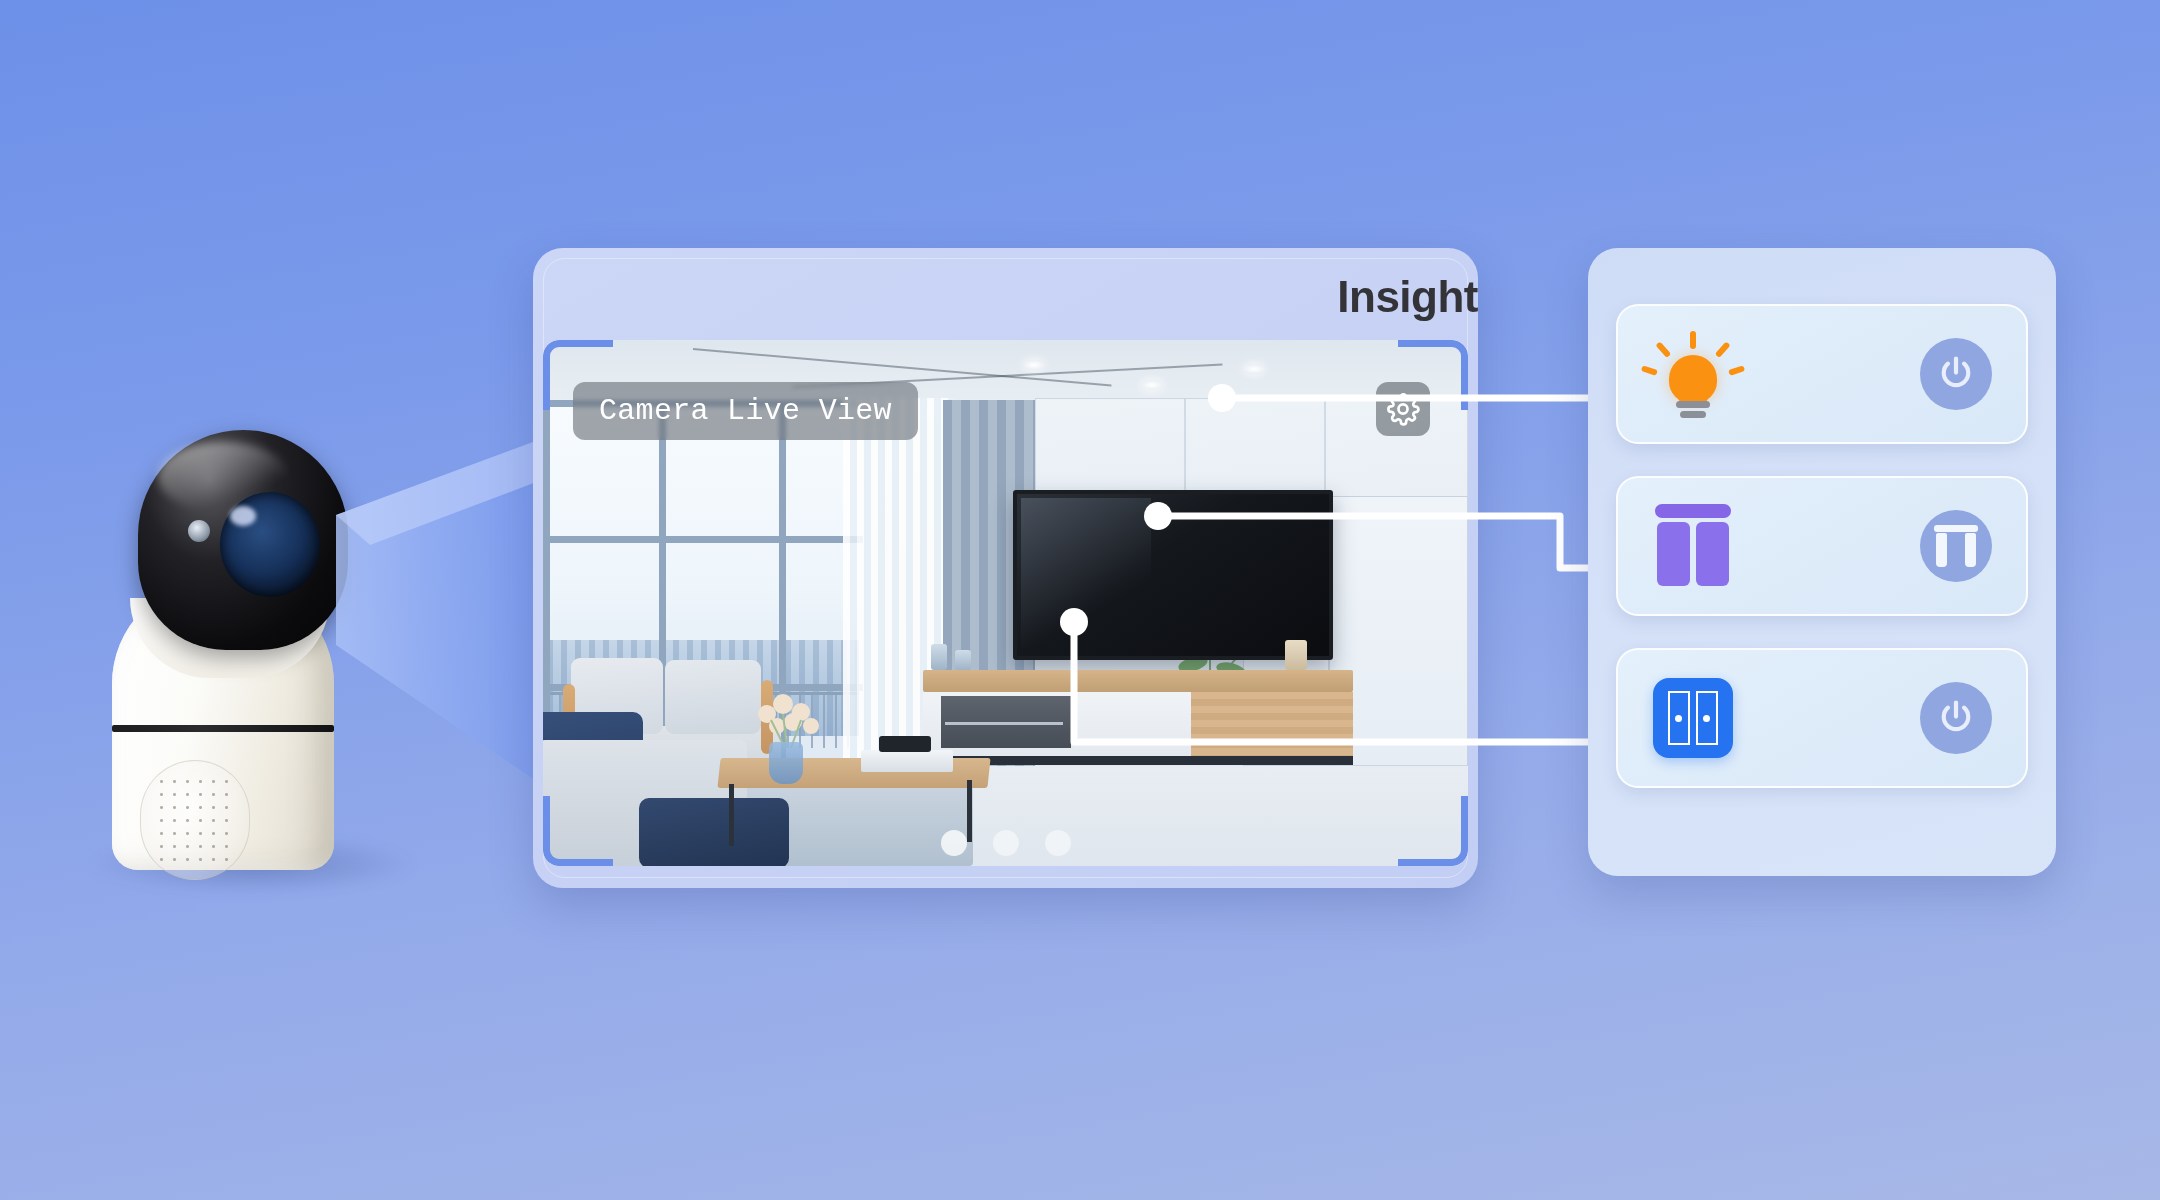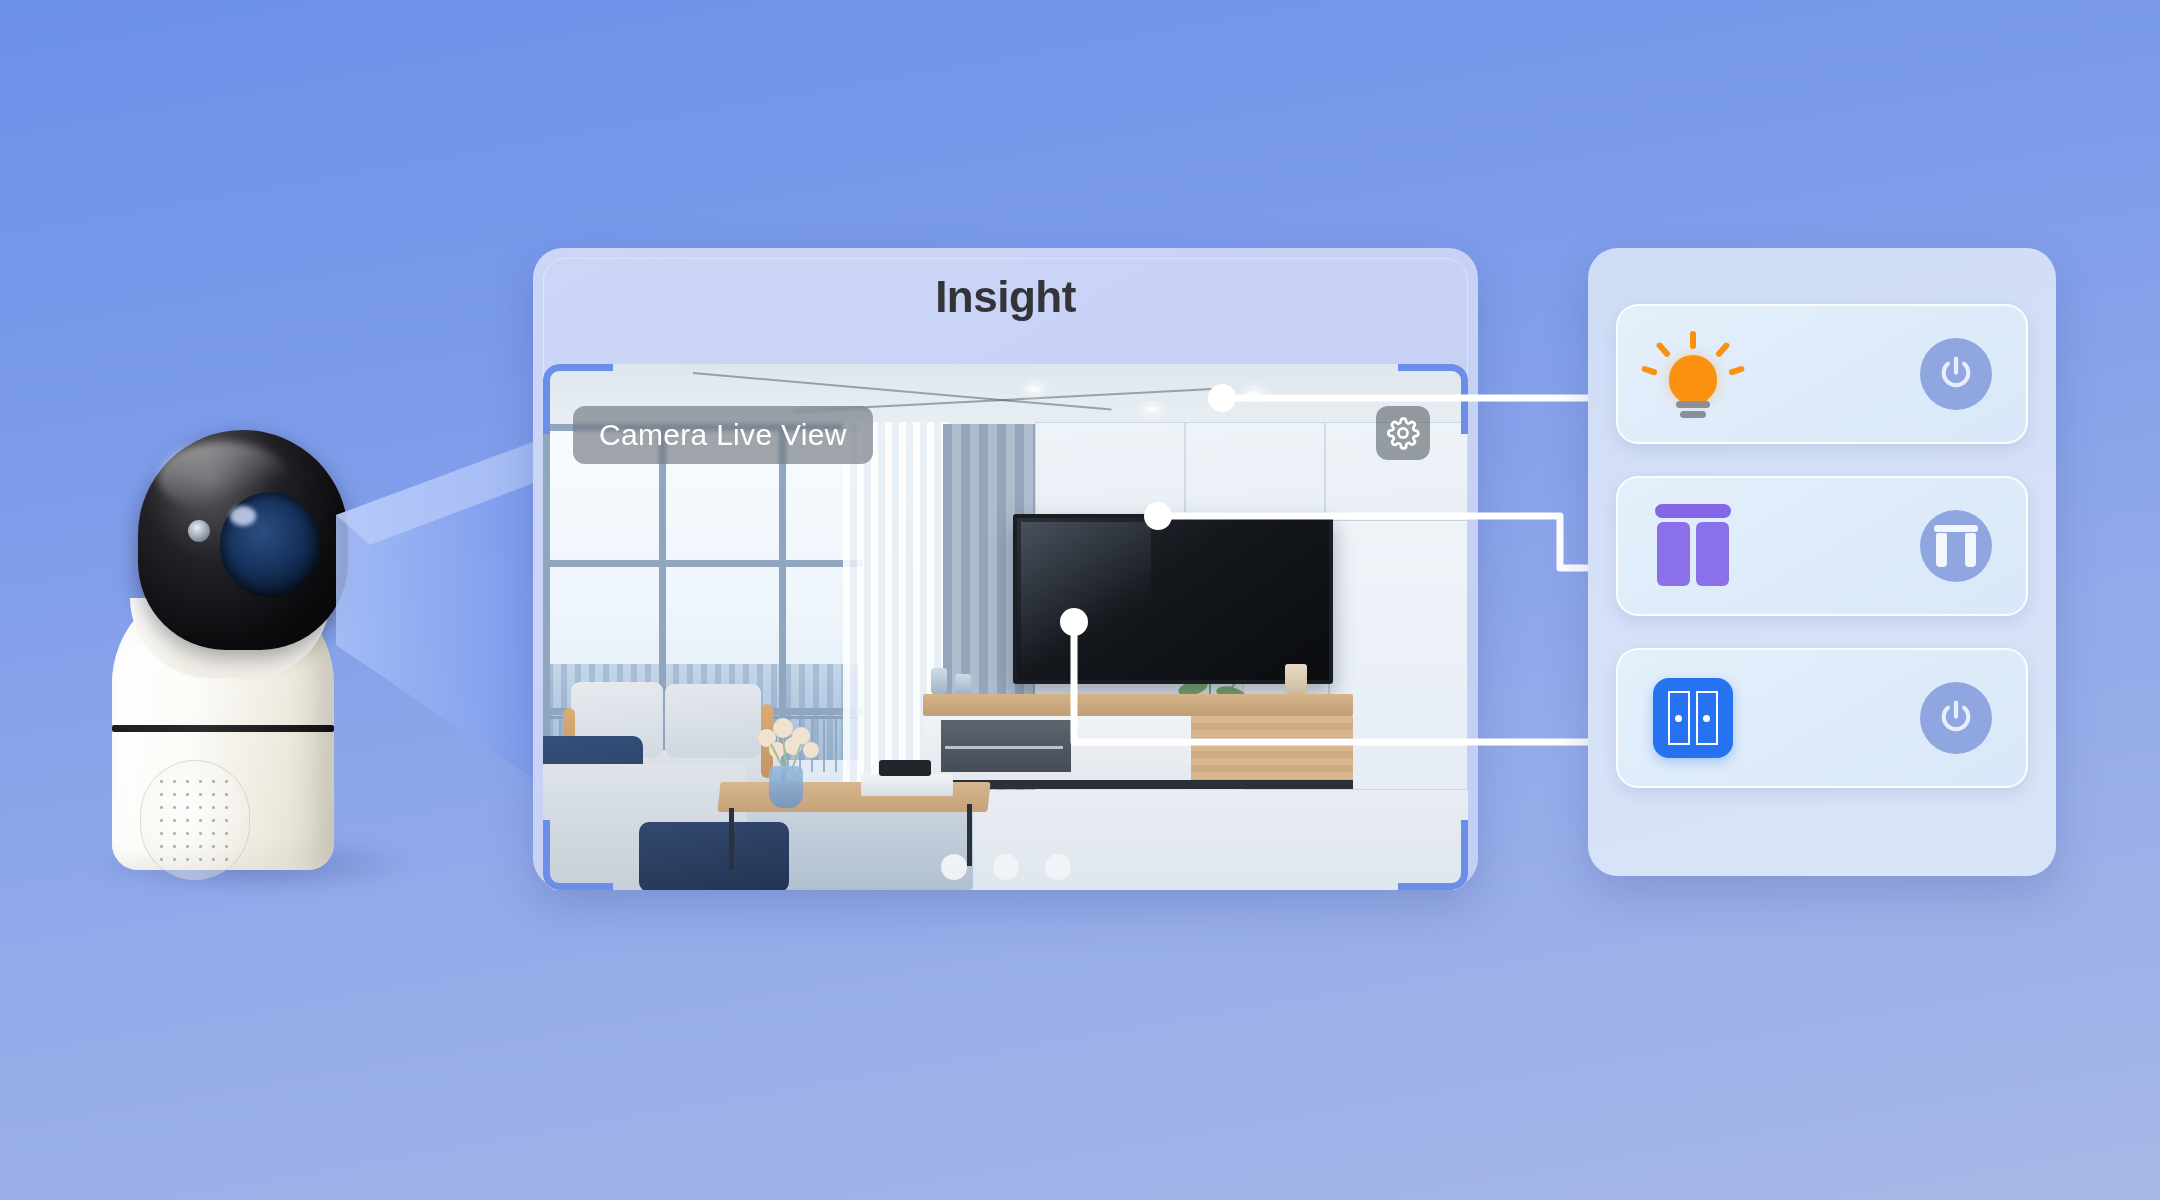--- a/index.html
+++ b/index.html
@@ -86,29 +86,30 @@
     border-radius:30px;
     background:linear-gradient(150deg,#ccd6f6 0%, #c7d2f5 45%, #c2cef4 100%);
     box-shadow:0 18px 44px rgba(40,60,130,.22);
   }
   #insight-panel:before{
     content:""; position:absolute; inset:10px; border-radius:22px;
     border:1px solid rgba(255,255,255,.38);
   }
   #panel-title{
     position:absolute; left:0; top:24px; width:100%;
-    text-align:center; font-size:44px; font-weight:bold;
+    text-align:right; font-size:44px; font-weight:bold;
     color:#333338; letter-spacing:-.5px;
   }
 
   
   #video-frame{
-    position:absolute; left:10px; top:116px; width:925px; height:526px;
+    position:absolute; left:10px; top:92px; width:925px; height:526px;
     border-radius:16px; overflow:hidden;
     background:#c3cfd9;
+    font-family:Liberation Mono, monospace;
   }
   .scene{ position:absolute; inset:0; }
   
   .room-wall{
     position:absolute; inset:0;
     background:linear-gradient(175deg,#e8eef3 0%, #e2e9f0 40%, #dfe6ee 100%);
   }
   .ceiling{
     position:absolute; left:0; top:0; width:100%; height:78px;
     background:linear-gradient(180deg,#dfe7ee, #eaf0f5);

